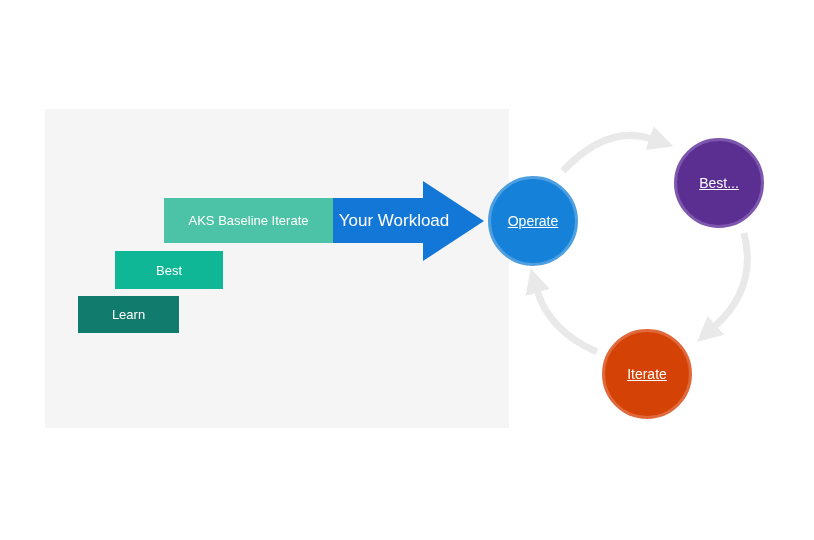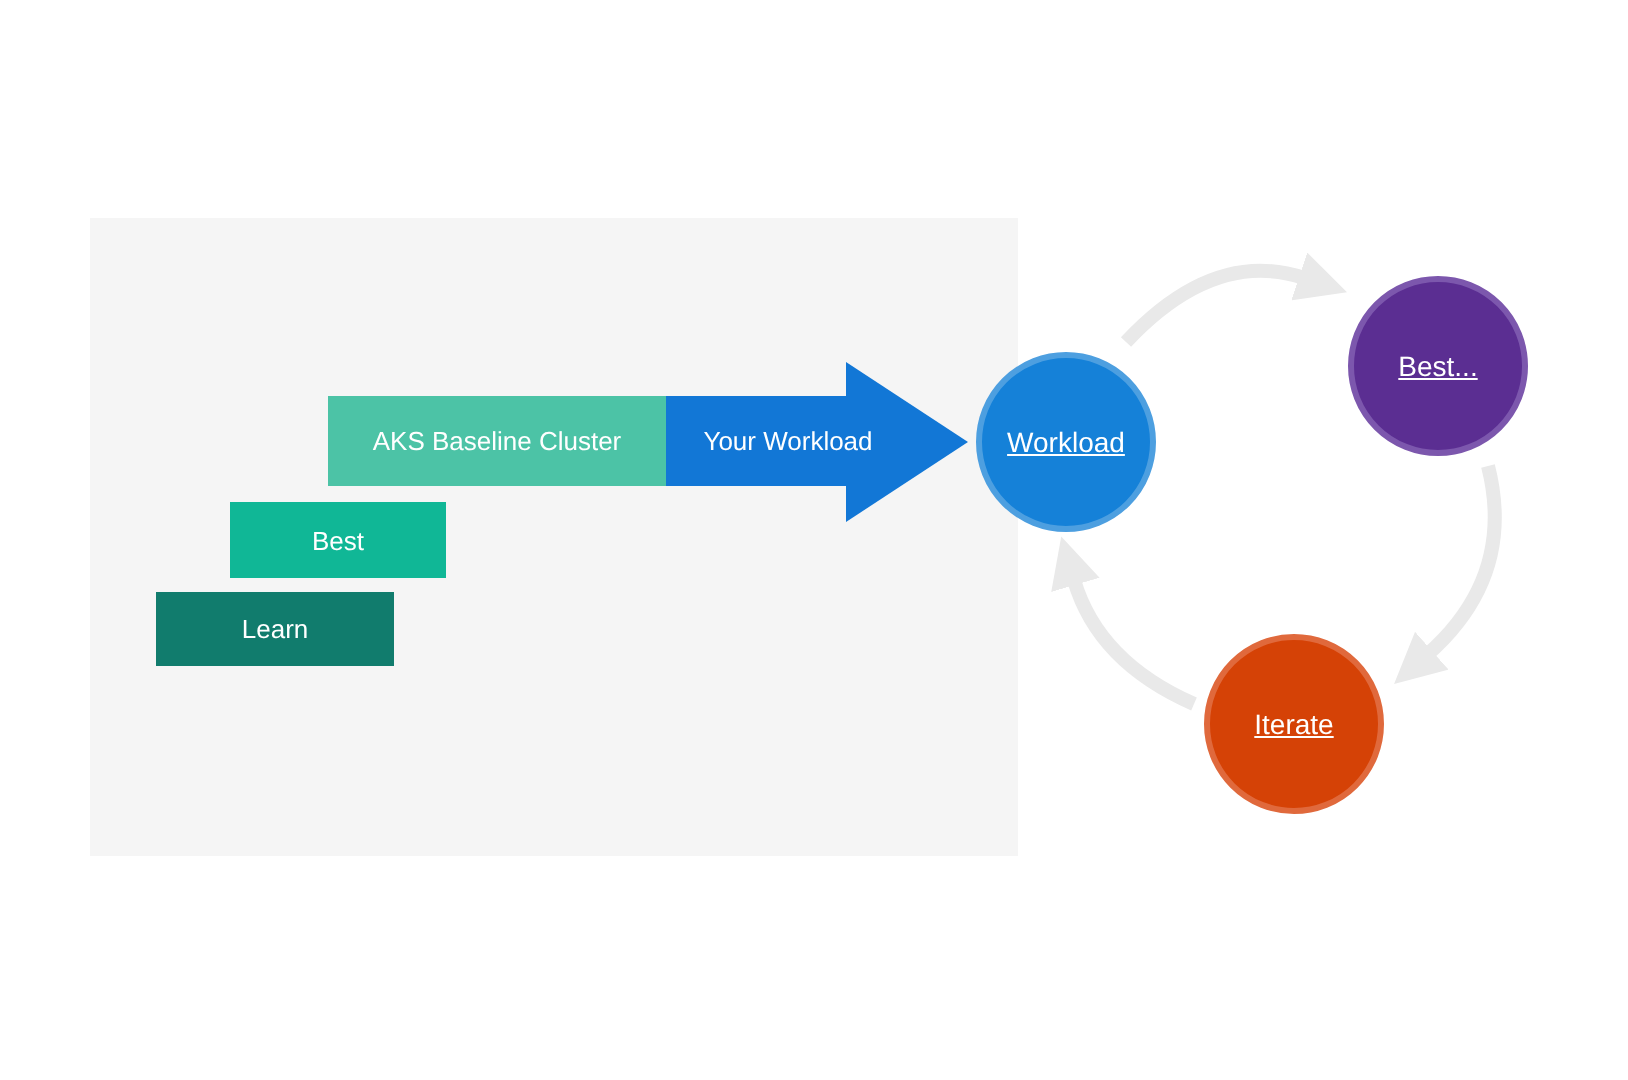--- a/index.html
+++ b/index.html
@@ -30,54 +30,54 @@
 
   .bar {
     position: absolute;
     display: flex;
     align-items: center;
     justify-content: center;
     color: #ffffff;
     font-size: 13px;
     white-space: nowrap;
   }
-  .bar-learn { left: 78px;  top: 296px; width: 119px; height: 37px; background: #117c6d; justify-content: center; }
+  .bar-learn { left: 78px;  top: 296px; width: 101px; height: 37px; background: #117c6d; justify-content: center; }
   .bar-align { left: 115px; top: 251px; width: 108px; height: 38px; background: #10b796; }
   .bar-aks   { left: 164px; top: 198px; width: 169px; height: 45px; background: #4cc3a6; }
 
   .flow-arrow { position: absolute; left: 333px; top: 181px; width: 151px; height: 80px; }
   .flow-shaft {
     position: absolute; left: 0; top: 17px;
     width: 90px; height: 45px;
     background: #1277d6;
   }
   .flow-head {
     position: absolute; left: 90px; top: 0;
     width: 0; height: 0;
     border-top: 40px solid transparent;
     border-bottom: 40px solid transparent;
     border-left: 61px solid #1277d6;
   }
   .flow-label {
     position: absolute; left: 0; top: 17px;
     width: 122px; height: 45px;
     display: flex; align-items: center; justify-content: center;
-    color: #ffffff; font-size: 13px; white-space: nowrap;
+    color: #ffffff; font-size: 17px; white-space: nowrap;
   }
 
   .circle {
     position: absolute;
     width: 90px; height: 90px;
     border-radius: 50%;
     display: flex; align-items: center; justify-content: center;
     color: #ffffff; font-size: 14px; white-space: nowrap; text-decoration: underline;
   }
   .circle-operate { left: 488px; top: 176px; background: #1581d8; border: 3px solid #4d9fe0; }
   .circle-best    { left: 674px; top: 138px; background: #5b2e92; border: 3px solid #7c57ad; }
-  .circle-iterate { left: 602px; top: 317px; background: #d54206; border: 3px solid #e0693c; }
+  .circle-iterate { left: 602px; top: 329px; background: #d54206; border: 3px solid #e0693c; }
 </style>
 </head>
 <body>
 
 <div class="canvas">
 
   <div class="panel"></div>
 
   <svg class="arcs" viewBox="0 0 814 540">
     <defs>
@@ -90,31 +90,31 @@
     <path d="M 597 352 Q 549 331 537 290" stroke="#e9e9e9" stroke-width="7" fill="none" marker-end="url(#ah)"></path>
   </svg>
 
   <div class="bar bar-learn">
     <span>Learn</span>
   </div>
   <div class="bar bar-align">
     <span>Best</span>
   </div>
   <div class="bar bar-aks">
-    <span>AKS Baseline Cluster</span>
+    <span>AKS Baseline Iterate</span>
   </div>
 
   <div class="flow-arrow">
     <div class="flow-shaft"></div>
     <div class="flow-head"></div>
     <div class="flow-label">Your Workload</div>
   </div>
 
   <div class="circle circle-operate">
-    <span>Workload</span>
+    <span>Operate</span>
   </div>
   <div class="circle circle-best">
     <span>Best...</span>
   </div>
   <div class="circle circle-iterate">
     <span>Iterate</span>
   </div>
 
 </div>
 

